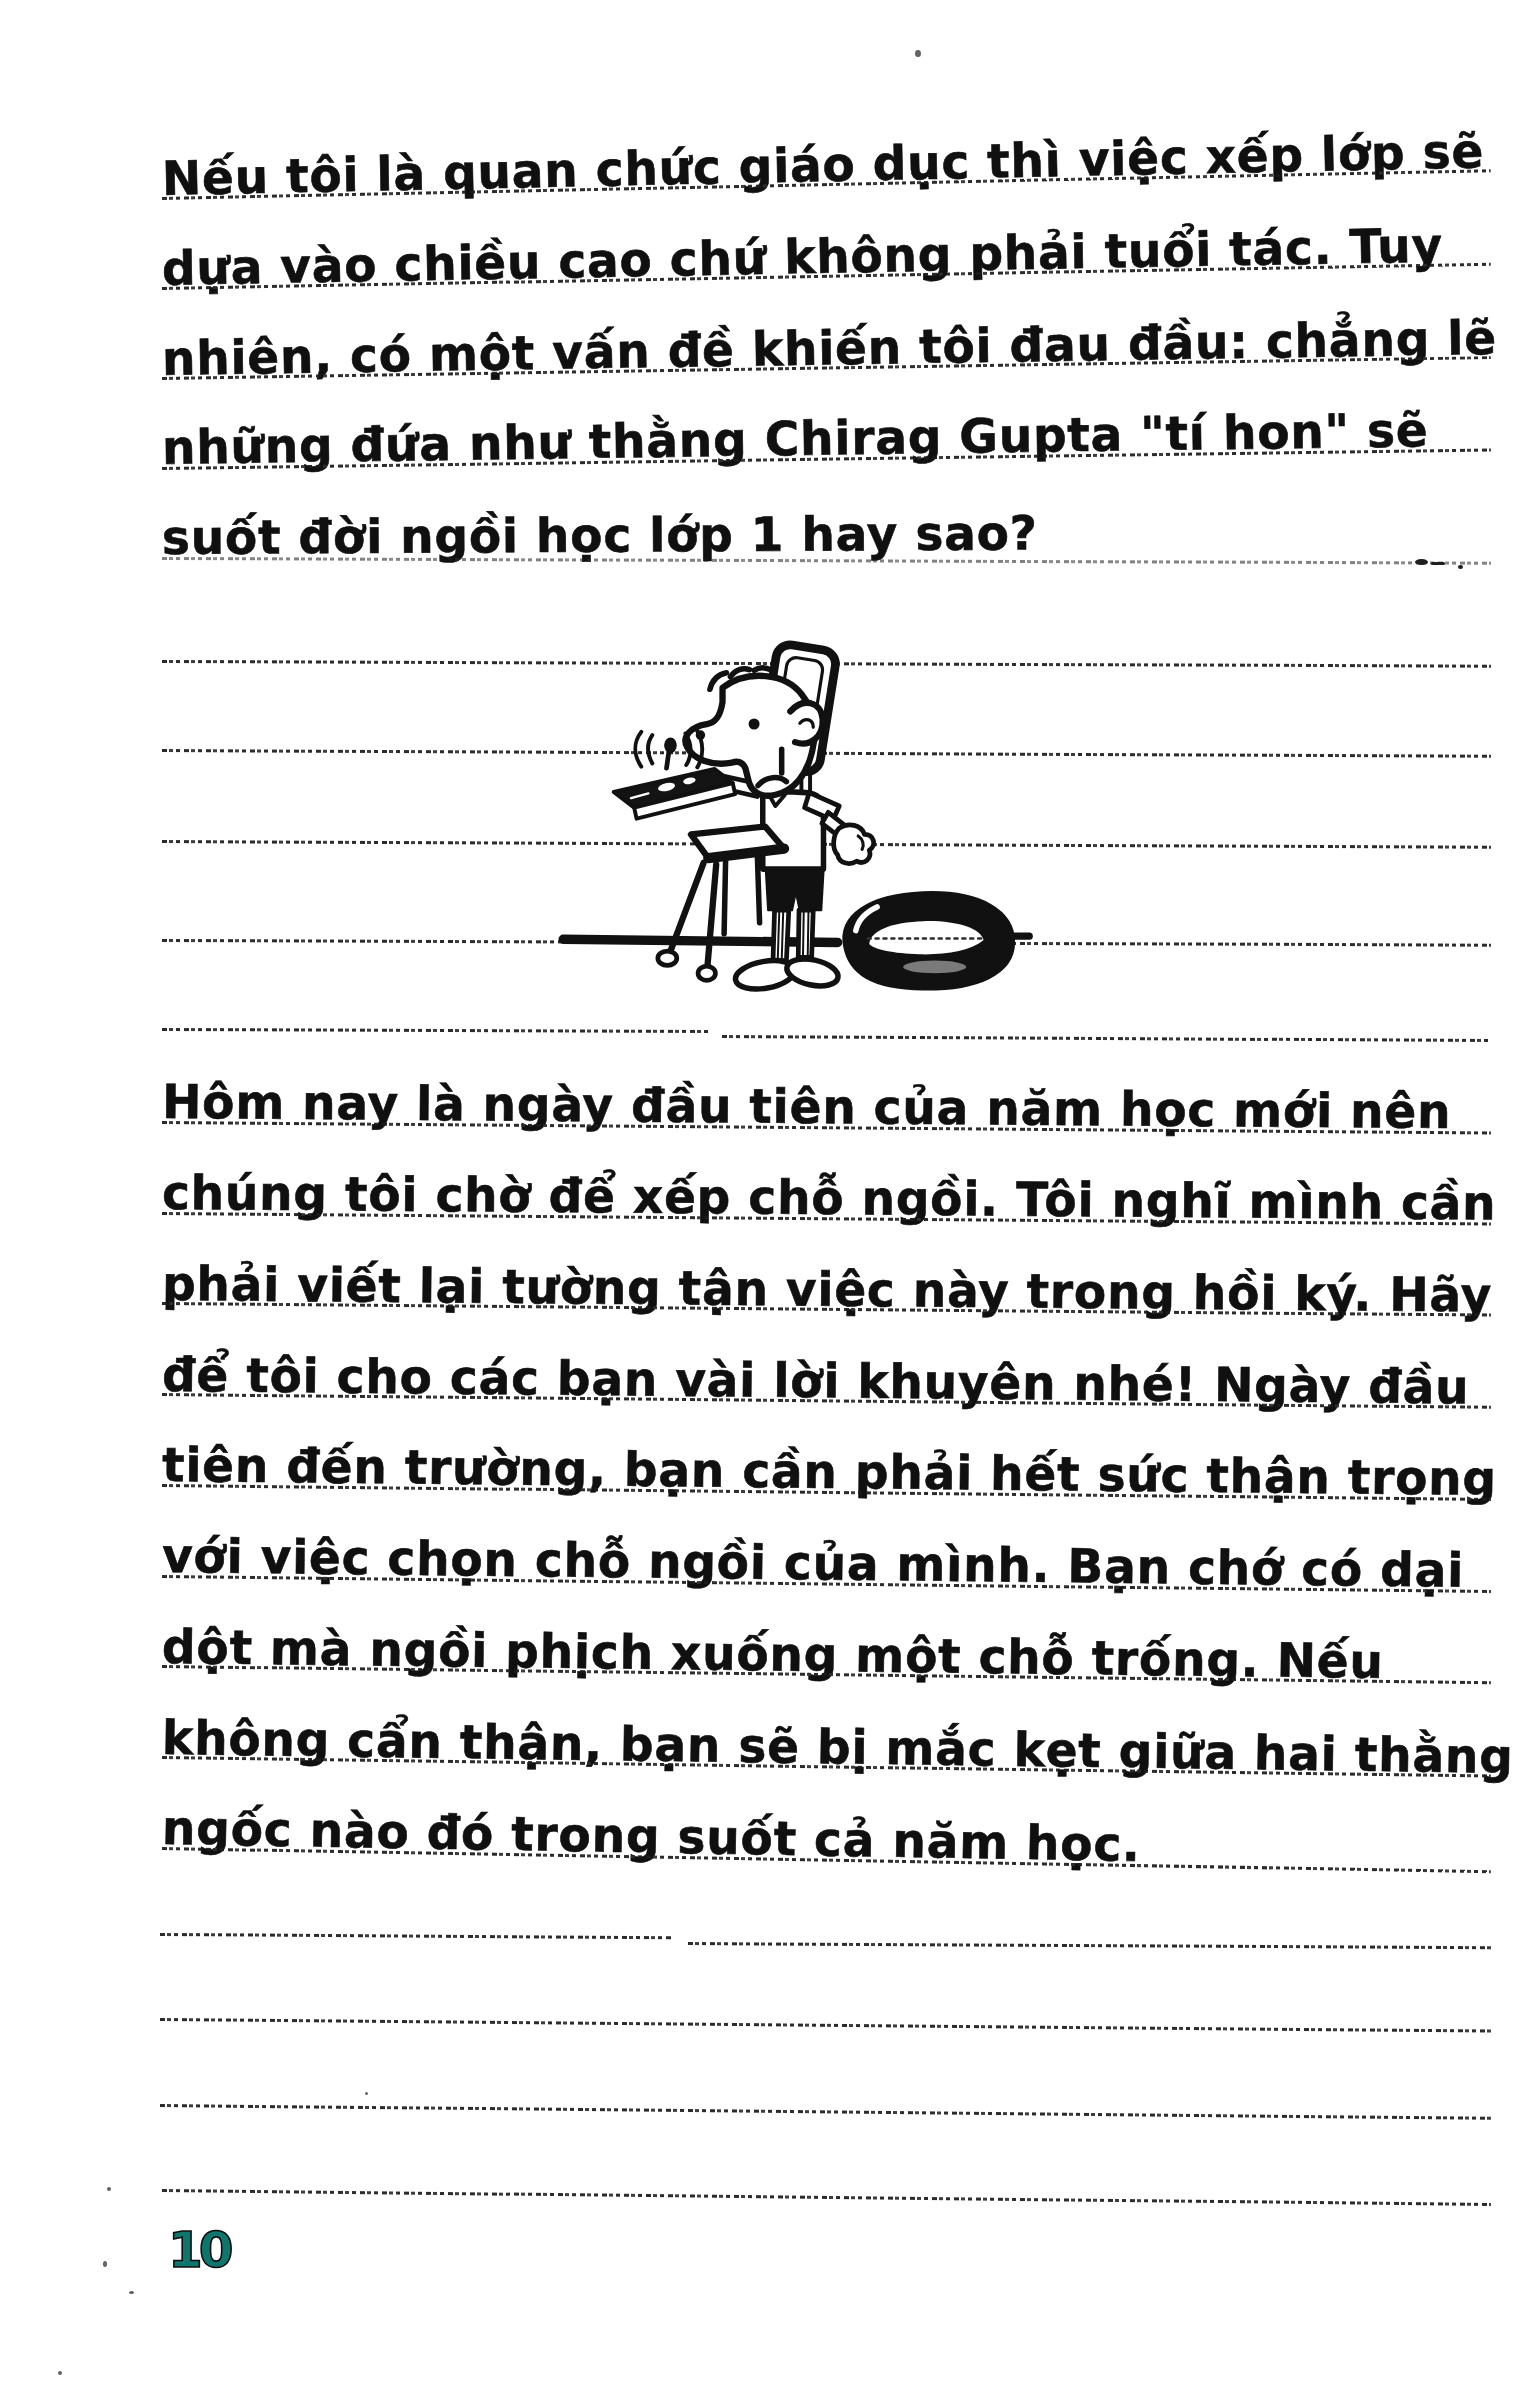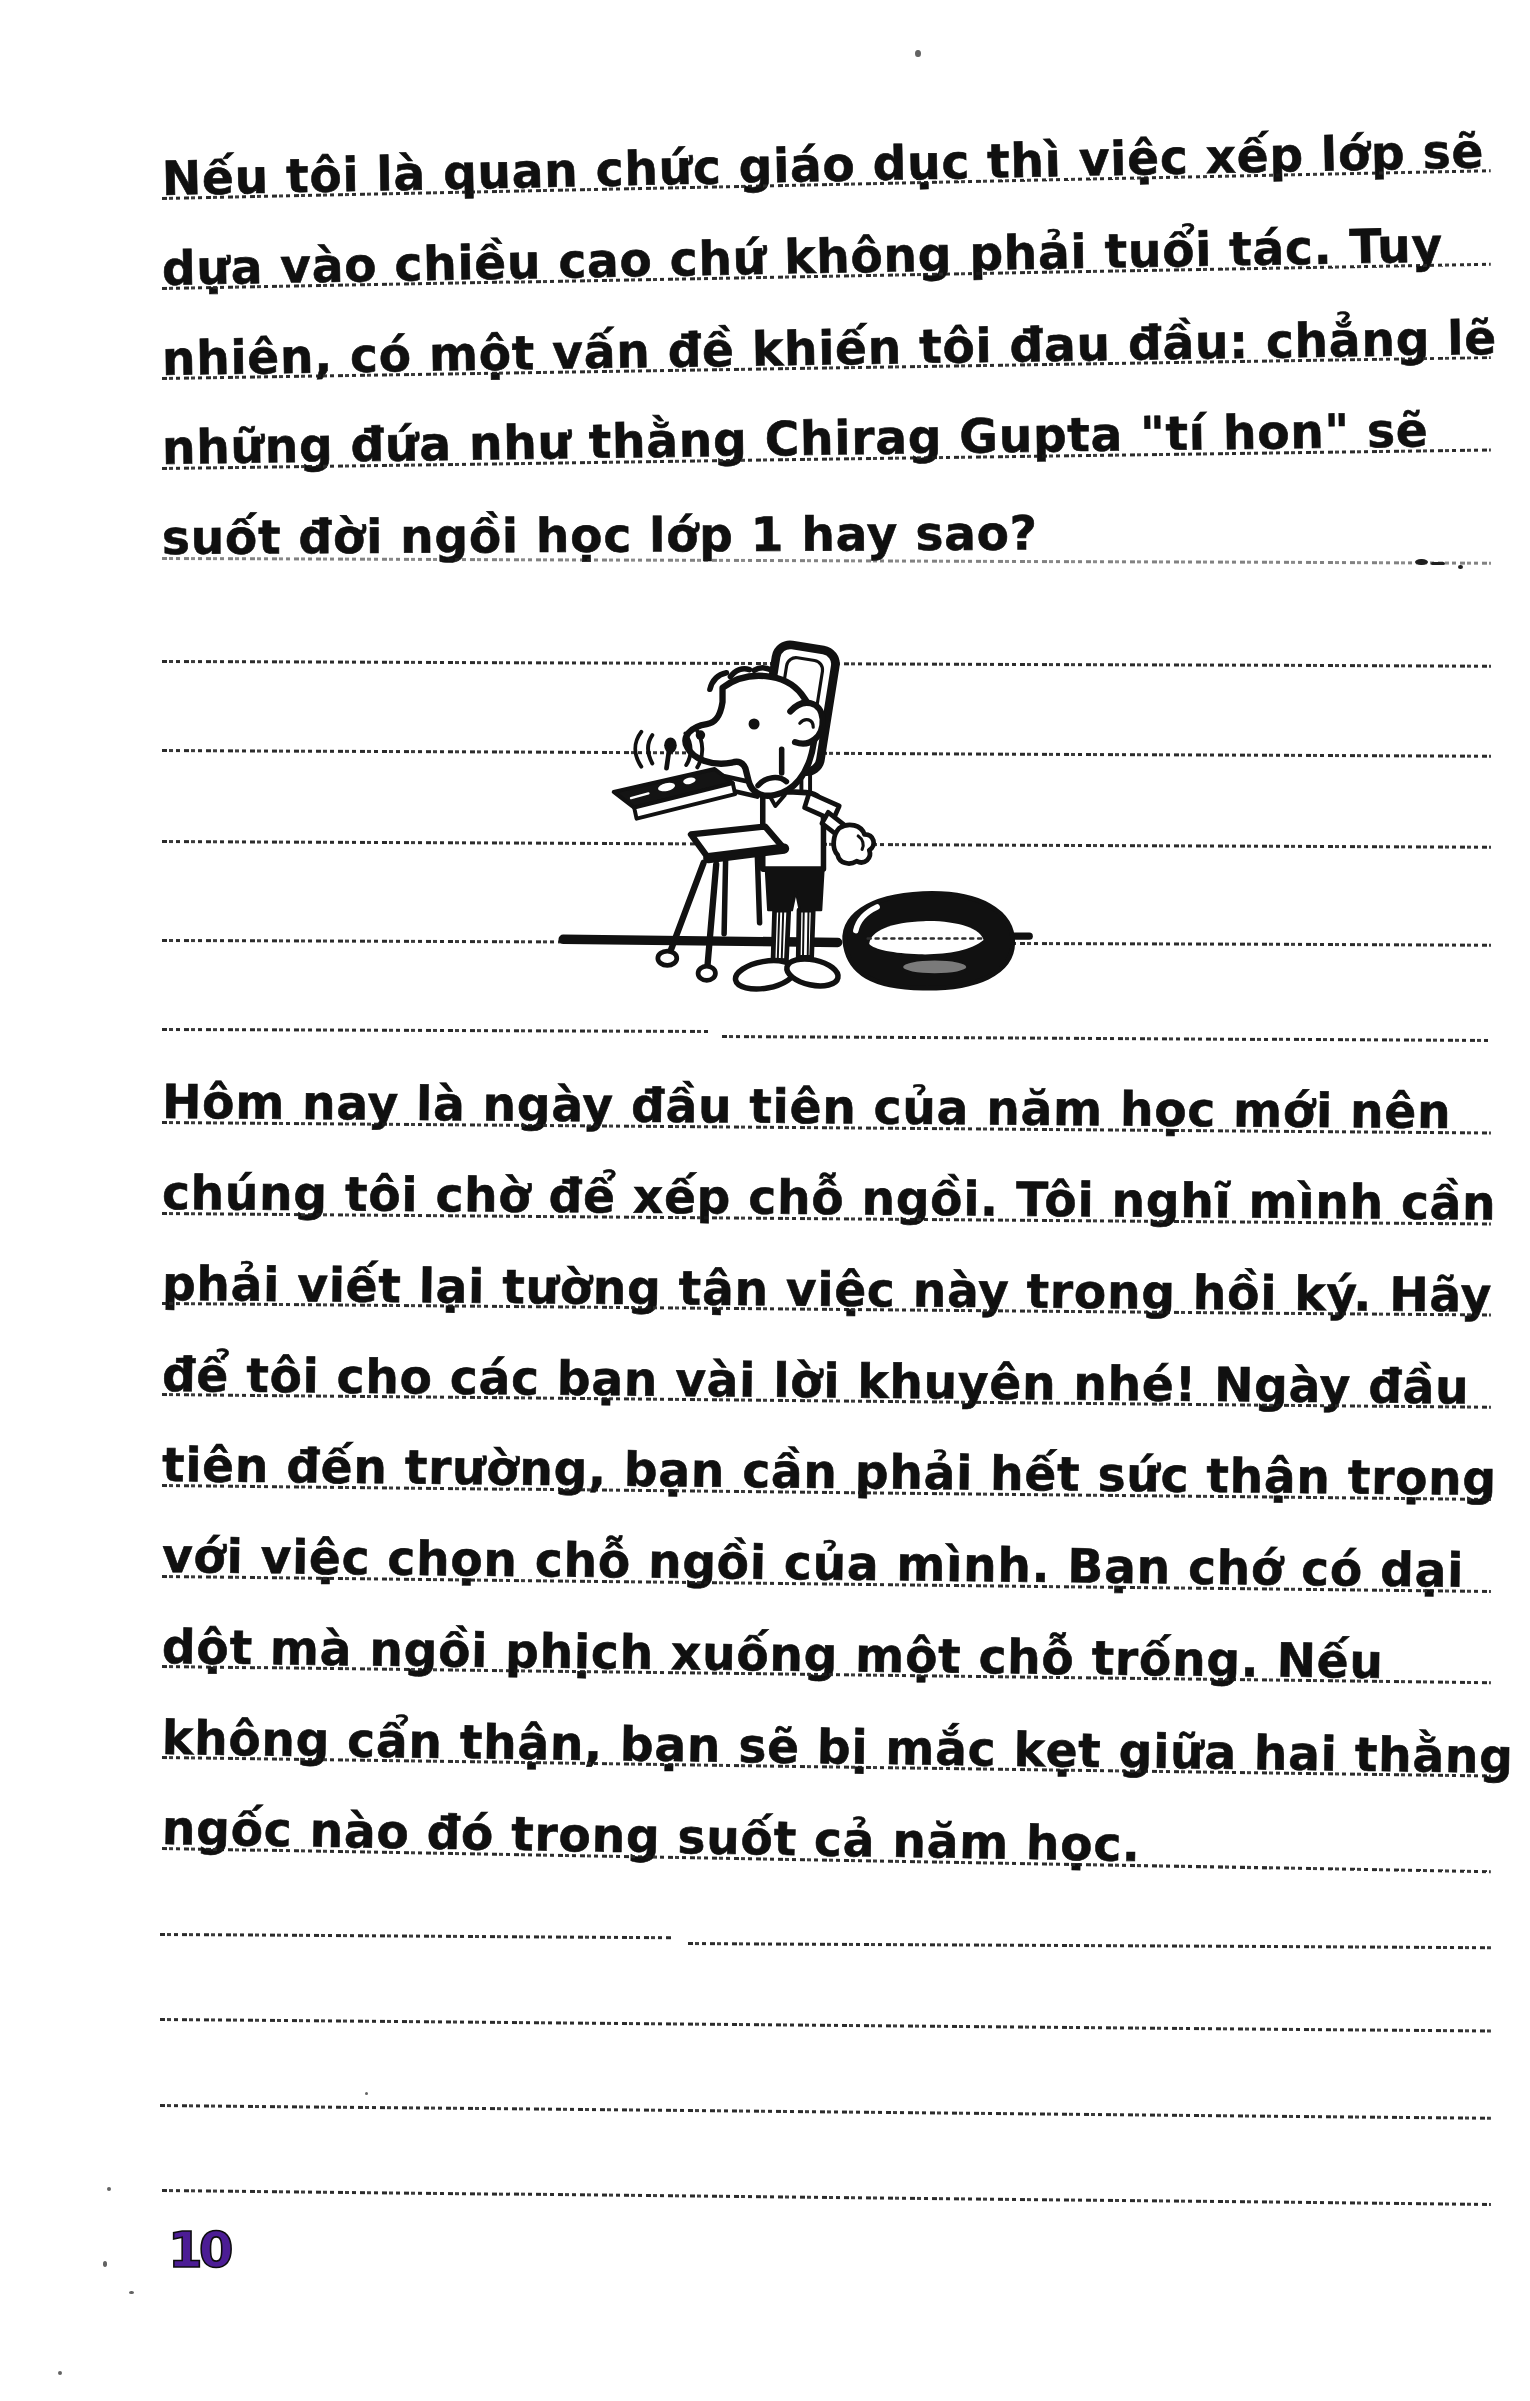--- a/index.html
+++ b/index.html
@@ -22,21 +22,21 @@
     transform-origin:0 50%;opacity:.93;
     background-image:repeating-linear-gradient(90deg,
       #1b1b1b 0 4.7px, transparent 4.7px 7px,
       #2e2e2e 7px 11px, transparent 11px 14px,
       #1b1b1b 14px 18px, transparent 18px 22px);
   }
   .rule.faint{opacity:.55;}
 
   .pagenum{
     position:absolute;left:168px;top:2223px;
-    font-weight:700;font-size:50px;line-height:55px;color:#4c1d95;
+    font-weight:700;font-size:50px;line-height:55px;color:#0f766e;
     letter-spacing:-4px;-webkit-text-stroke:1.6px #0d0d0d;
   }
 
   .speck{position:absolute;background:#2f2f2f;border-radius:50%;opacity:.75;}
   .mark-dash{position:absolute;background:#1f1f1f;border-radius:2.4px;}
 
   svg.illu{position:absolute;left:473px;top:627px;width:600px;height:418px;}
   svg.illu path, svg.illu ellipse, svg.illu polygon, svg.illu rect, svg.illu circle{vector-effect:none;}
 </style>
 </head>

